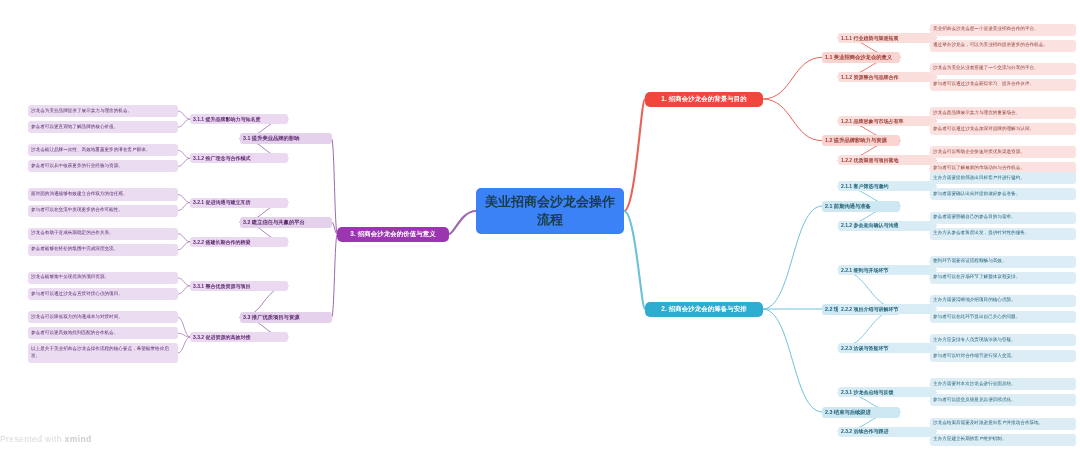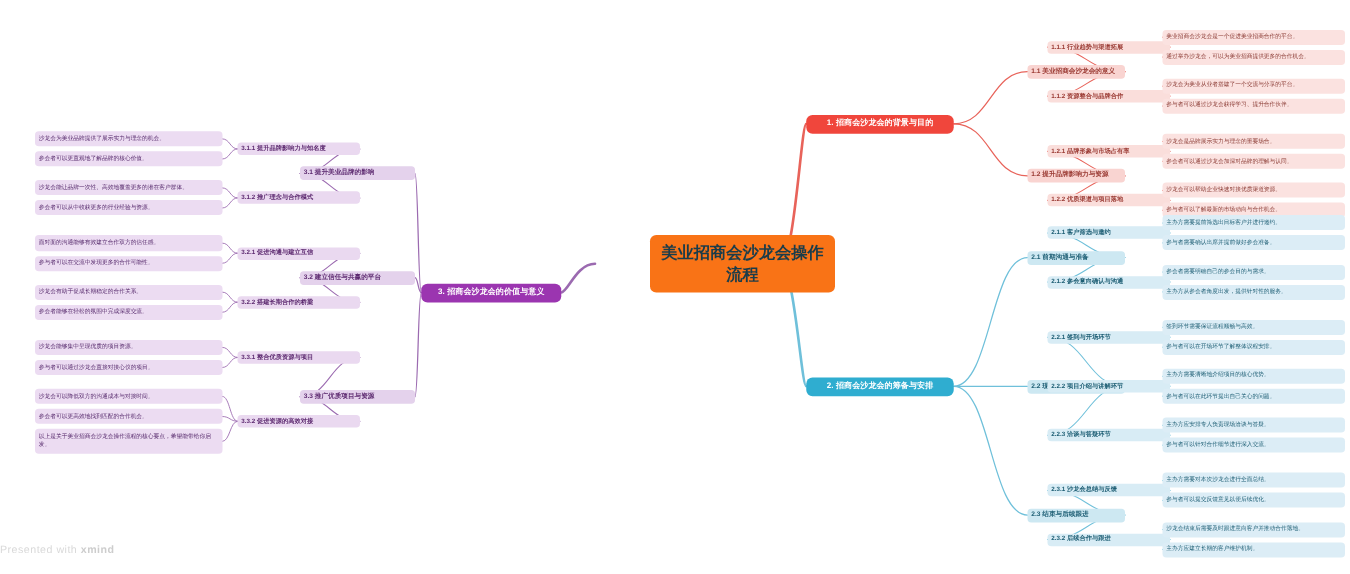--- a/index.html
+++ b/index.html
@@ -11,27 +11,26 @@
     overflow:hidden;
     position:relative;
   }
   #canvas{position:absolute;inset:0;width:1080px;height:459px;}
   svg.links{position:absolute;left:0;top:0;width:1080px;height:459px;pointer-events:none;}
 
   .node{position:absolute;box-sizing:border-box;}
 
   
   .root{
-    background:#f97316;color:#1a3c4a;
+    background:#3b82f6;color:#1a3c4a;
     border-radius:5px;
     font-size:13px;font-weight:700;line-height:1.35;
     text-align:center;
     display:flex;align-items:center;justify-content:center;
     padding:6px 8px;
-    margin-left:44px;
   }
 
   
   .l1{
     border-radius:5px;
     color:#ffffff;
     font-size:6.4px;font-weight:700;
     display:flex;align-items:center;justify-content:center;
     padding:3px 5px;line-height:1.2;
     text-align:center;

